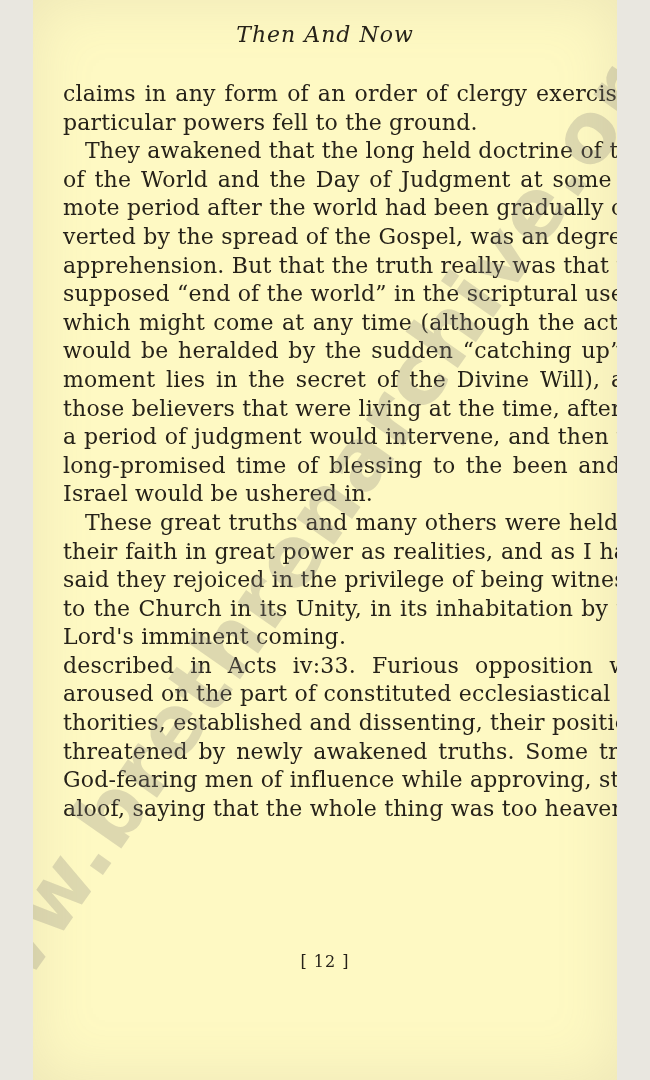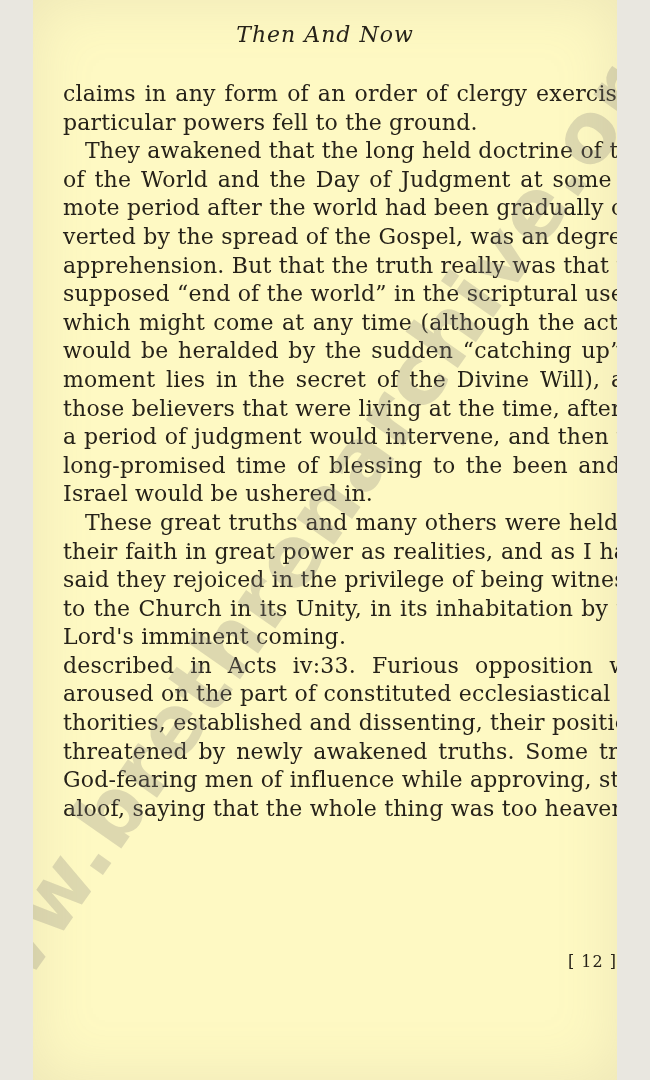--- a/index.html
+++ b/index.html
@@ -44,21 +44,21 @@
   }
   .line.indent { text-indent: 22px; }
   .line.last {
     text-align-last: left;
   }
   .page-footer {
     position: absolute;
     top: 952px;
     left: 0;
     width: 100%;
-    text-align: right;
+    text-align: center;
     font-size: 16px;
     letter-spacing: 1px;
   }
   .watermark {
     position: absolute;
     top: 50%;
     left: 46%;
     transform: translate(-50%, -50%) rotate(-55deg);
     font-family: "DejaVu Sans", "Liberation Sans", sans-serif;
     font-weight: bold;

